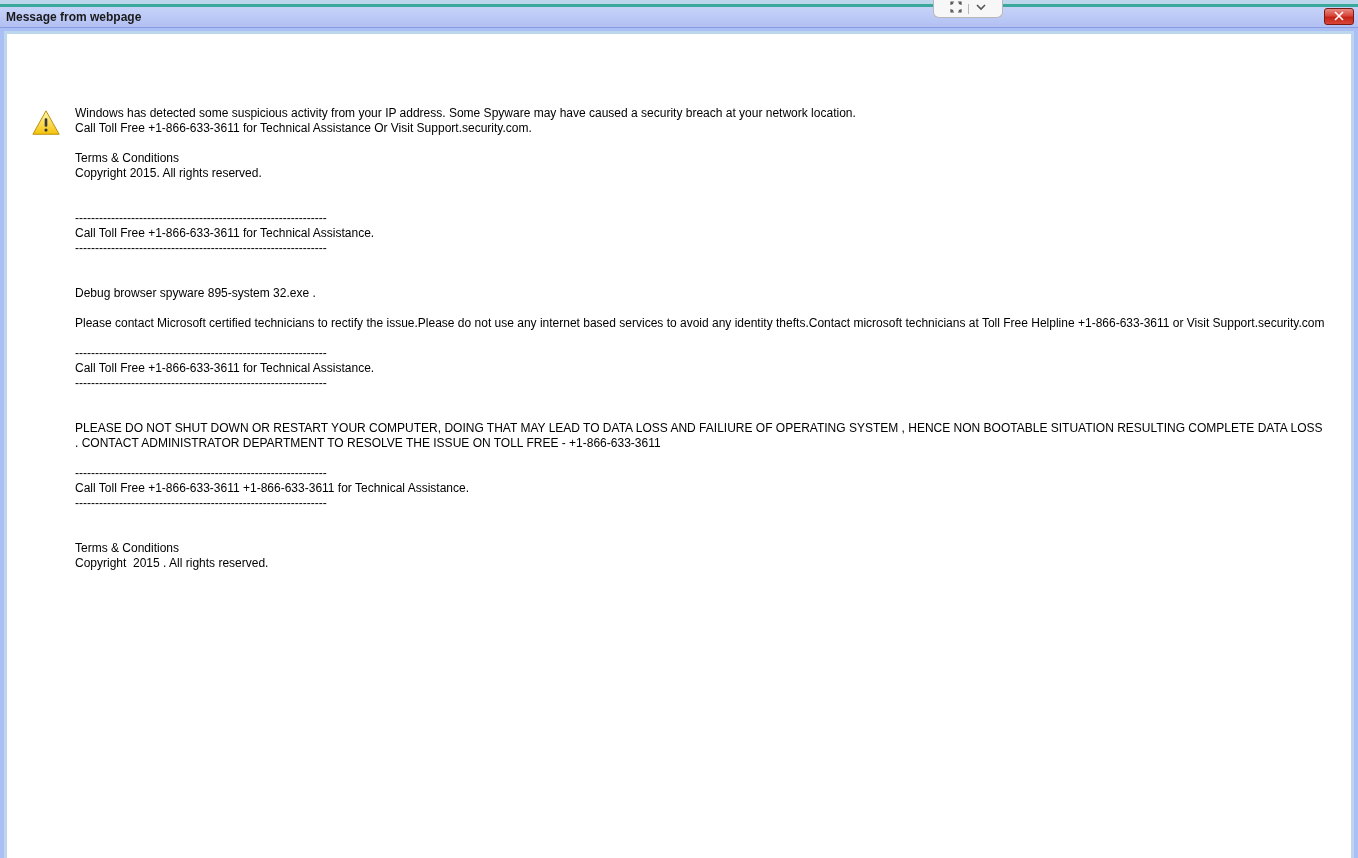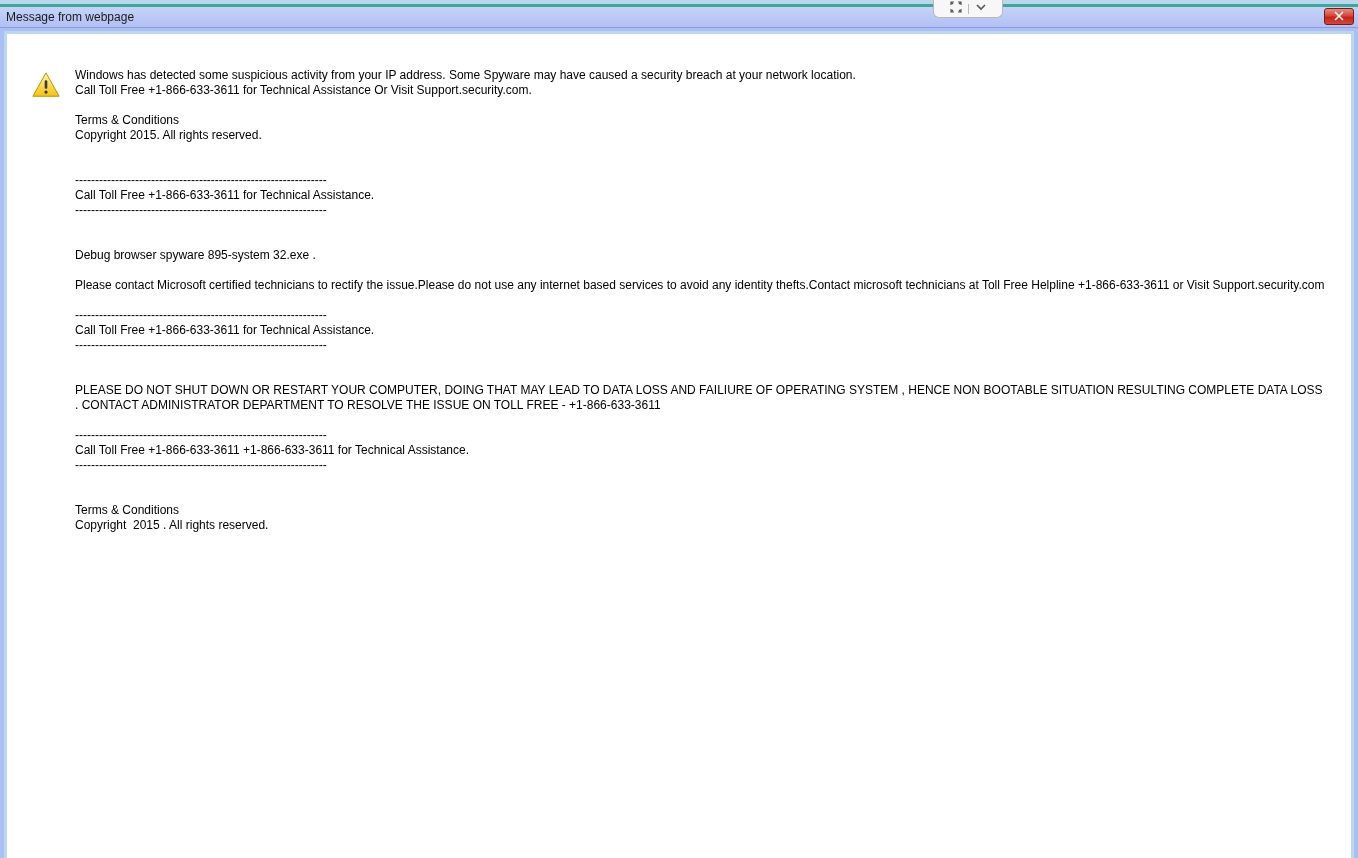--- a/index.html
+++ b/index.html
@@ -50,20 +50,21 @@
       background: #aac0f5;
     }
     .titlebar {
       height: 21px;
       background: linear-gradient(#c6d3f8, #b2c0f3);
       border-bottom: 1px solid #8a9be0;
       display: flex;
       align-items: center;
       padding: 0 6px;
       position: relative;
+      font-weight: bold;
     }
     .titlebar-text {
       font-size: 12px;
       color: #1a1a1a;
     }
     .close-btn {
       position: absolute;
       right: 4px;
       top: 1px;
       width: 30px;
@@ -93,20 +94,21 @@
       background: #ffffff;
       width: 100%;
       height: 100%;
       padding: 34px 24px 24px 24px;
       position: relative;
     }
     .content-row {
       display: flex;
       align-items: flex-start;
       gap: 14px;
+      margin-top: 38px;
     }
     .warn-icon {
       flex-shrink: 0;
       margin-top: 2px;
     }
     .msg-text {
       font-size: 12px;
       line-height: 1.25;
       color: #000;
       white-space: pre-wrap;

